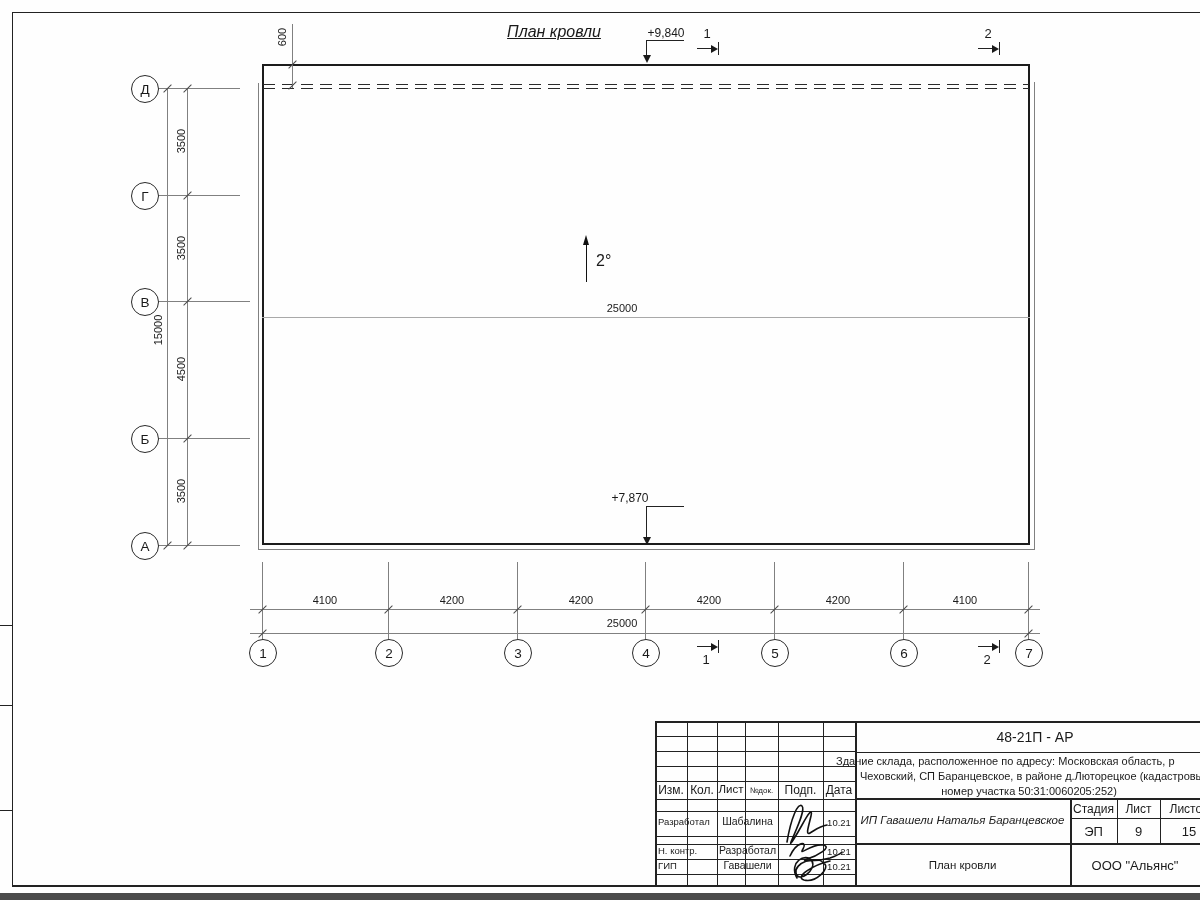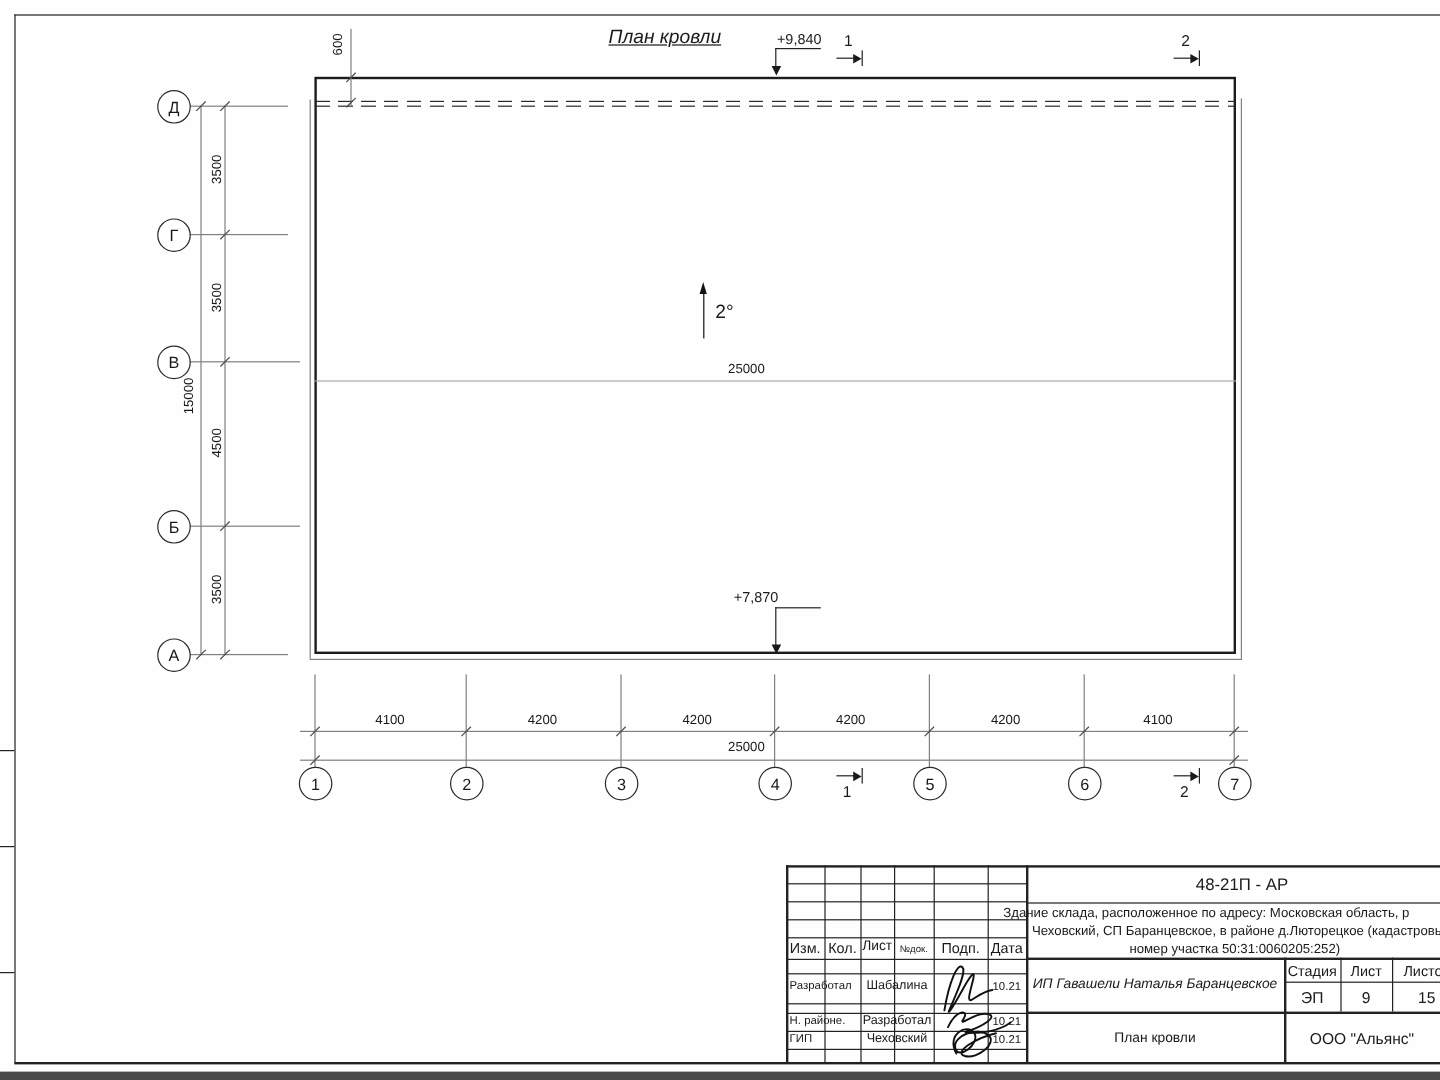--- a/index.html
+++ b/index.html
@@ -183,26 +183,26 @@
   <div class="txt ctr" style="left:687px;top:783px;width:30px;font-size:12px;">Кол.</div>
   <div class="txt ctr" style="left:717px;top:783px;width:28px;font-size:11.5px;">Лист</div>
   <div class="txt ctr" style="left:745px;top:786px;width:33px;font-size:8px;">№док.</div>
   <div class="txt ctr" style="left:778px;top:783px;width:45px;font-size:12px;">Подп.</div>
   <div class="txt ctr" style="left:823px;top:783px;width:32px;font-size:12px;">Дата</div>
 
   <div class="txt" style="left:658px;top:816px;font-size:9.5px;">Разработал</div>
   <div class="txt ctr" style="left:717px;top:815px;width:61px;font-size:10.5px;">Шабалина</div>
   <div class="txt ctr" style="left:823px;top:817px;width:32px;font-size:9.5px;">10.21</div>
 
-  <div class="txt" style="left:658px;top:845px;font-size:9.5px;">Н. районе.</div>
+  <div class="txt" style="left:658px;top:845px;font-size:9.5px;">Н. контр.</div>
   <div class="txt ctr" style="left:717px;top:844px;width:61px;font-size:10.5px;">Разработал</div>
   <div class="txt ctr" style="left:823px;top:846px;width:32px;font-size:9.5px;">10.21</div>
 
   <div class="txt" style="left:658px;top:860px;font-size:9.5px;">ГИП</div>
-  <div class="txt ctr" style="left:717px;top:859px;width:61px;font-size:10.5px;">Чеховский</div>
+  <div class="txt ctr" style="left:717px;top:859px;width:61px;font-size:10.5px;">Гавашели</div>
   <div class="txt ctr" style="left:823px;top:861px;width:32px;font-size:9.5px;">10.21</div>
 
   <svg class="sig" style="left:782px;top:798px;" width="48" height="52" viewBox="0 0 48 52">
     <path d="M5,44 C9,20 16,4 20,8 C24,12 13,34 9,44 C7,49 14,38 20,27 C26,16 31,9 29,18 C27,27 23,38 28,35 C33,32 38,28 45,27"></path>
   </svg>
   <svg class="sig" style="left:786px;top:838px;" width="58" height="26" viewBox="0 0 58 26">
     <path d="M4,18 C11,3 22,3 17,11 C12,19 26,5 37,7 C47,9 31,18 21,21 C12,23 30,24 44,20 C50,18 54,16 56,14"></path>
   </svg>
   <svg class="sig" style="left:786px;top:850px;" width="56" height="36" viewBox="0 0 56 36">
     <path d="M11,28 C2,12 20,2 26,11 C31,20 12,34 10,23 C8,13 29,5 38,13 C45,19 29,33 18,30 C8,27 27,15 44,11"></path>

